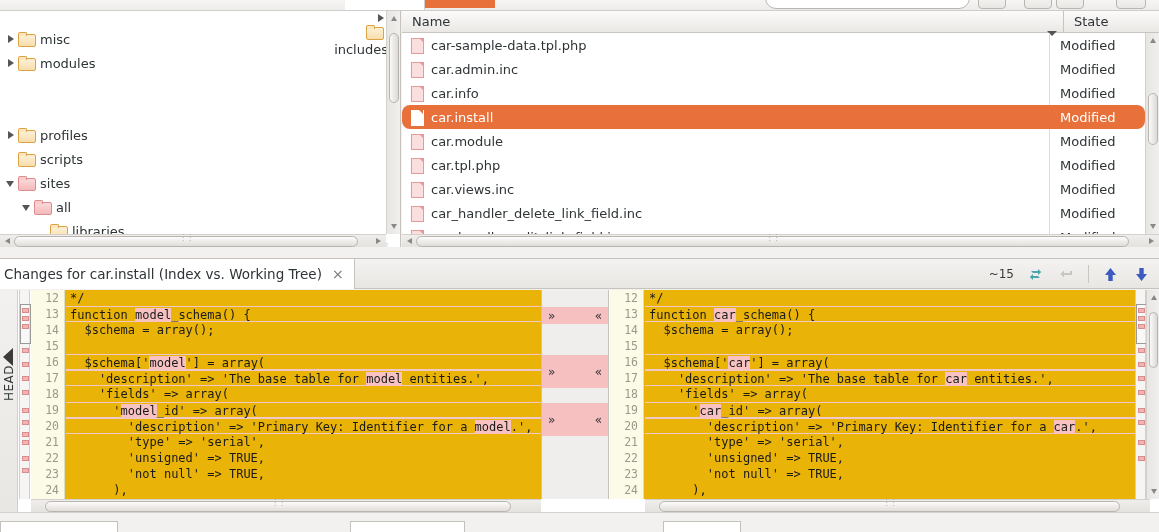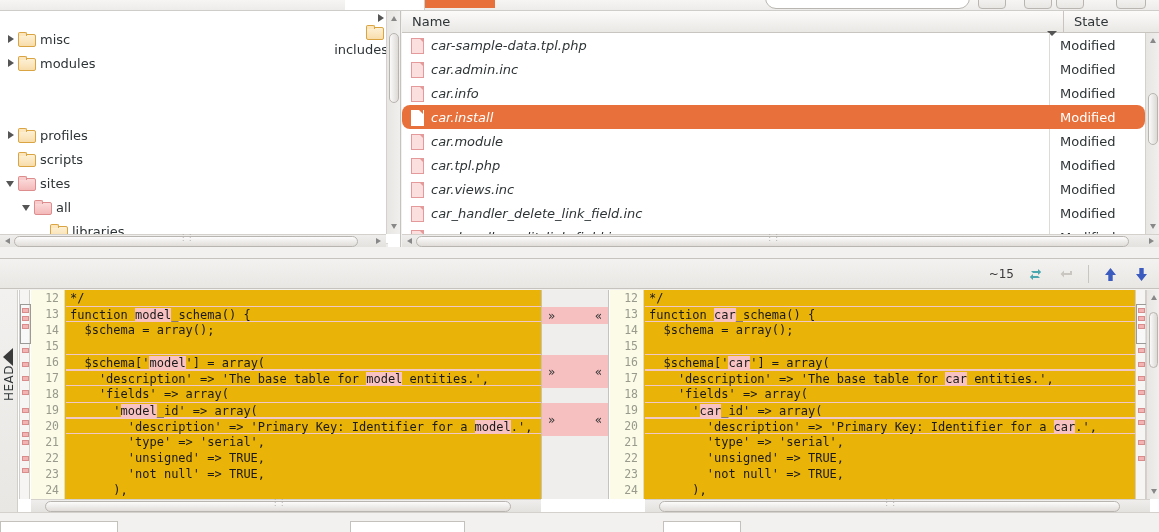--- a/index.html
+++ b/index.html
@@ -131,21 +131,21 @@
   }
   .lh-name { padding-left:10px; flex:1; }
   .lh-sortarrow { width:22px; position:relative; }
   .lh-sortarrow::before{content:"";position:absolute;left:6px;top:9px;border-top:5px solid #555;border-left:5px solid transparent;border-right:5px solid transparent;}
   .lh-state { width:96px; padding-left:10px; border-left:1px solid #c8c5c1; height:100%; display:flex; align-items:center;}
   .list-body { position:absolute; left:0; top:22px; right:14px; bottom:13px; overflow:hidden;}
   .file-row {
     height:24px; display:flex; align-items:center; font-size:13px;
   }
   .file-row.sel { background:#e8703a; color:#ffffff;border-radius:8px; }
-  .fr-name { flex:1; display:flex; align-items:flex-end; padding-left:9px; white-space:nowrap;font-style:italic;}
+  .fr-name { flex:1; display:flex; align-items:flex-end; padding-left:9px; white-space:nowrap;}
   .fr-state { width:96px; padding-left:10px; border-left:1px solid #dedbd7; height:100%; display:flex; align-items:center;}
   .file-row.sel .fr-state { border-left-color:#e8703a; }
   .fileicon {
     width:12px; height:15px; flex:0 0 12px; margin-right:8px; position:relative;
   }
   .fileicon::before{
     content:""; position:absolute; left:0; top:0; width:11px; height:14px;
     background:#fbdede; border:1px solid #e49a9a;
   }
   .fileicon::after{
@@ -398,20 +398,24 @@
         <div class="a-l"></div>
         <div class="hthumb" style="left:14px; right:30px;"></div>
         <div class="a-r"></div>
       </div>
     </div>
   </div>
 
   <div id="sash"></div>
 
   <div id="tabbar">
+    <div class="tab-active">
+      <span>Changes for car.install (Index vs. Working Tree)</span>
+      <span class="tab-close">×</span>
+    </div>
     <div class="tb-right">
       <span class="tb-count">~15</span>
       <span class="tb-ico">
         <svg width="17" height="17" viewBox="0 0 17 17">
           <path d="M4 5 h7 v-2 l3.2 3 -3.2 3 v-2 h-5 z" fill="#4aa6ae"></path>
           <path d="M13 12 h-7 v2 l-3.2 -3 3.2 -3 v2 h5 z" fill="#4aa6ae"></path>
         </svg>
       </span>
       <span class="tb-ico">
         <svg width="17" height="17" viewBox="0 0 17 17">

